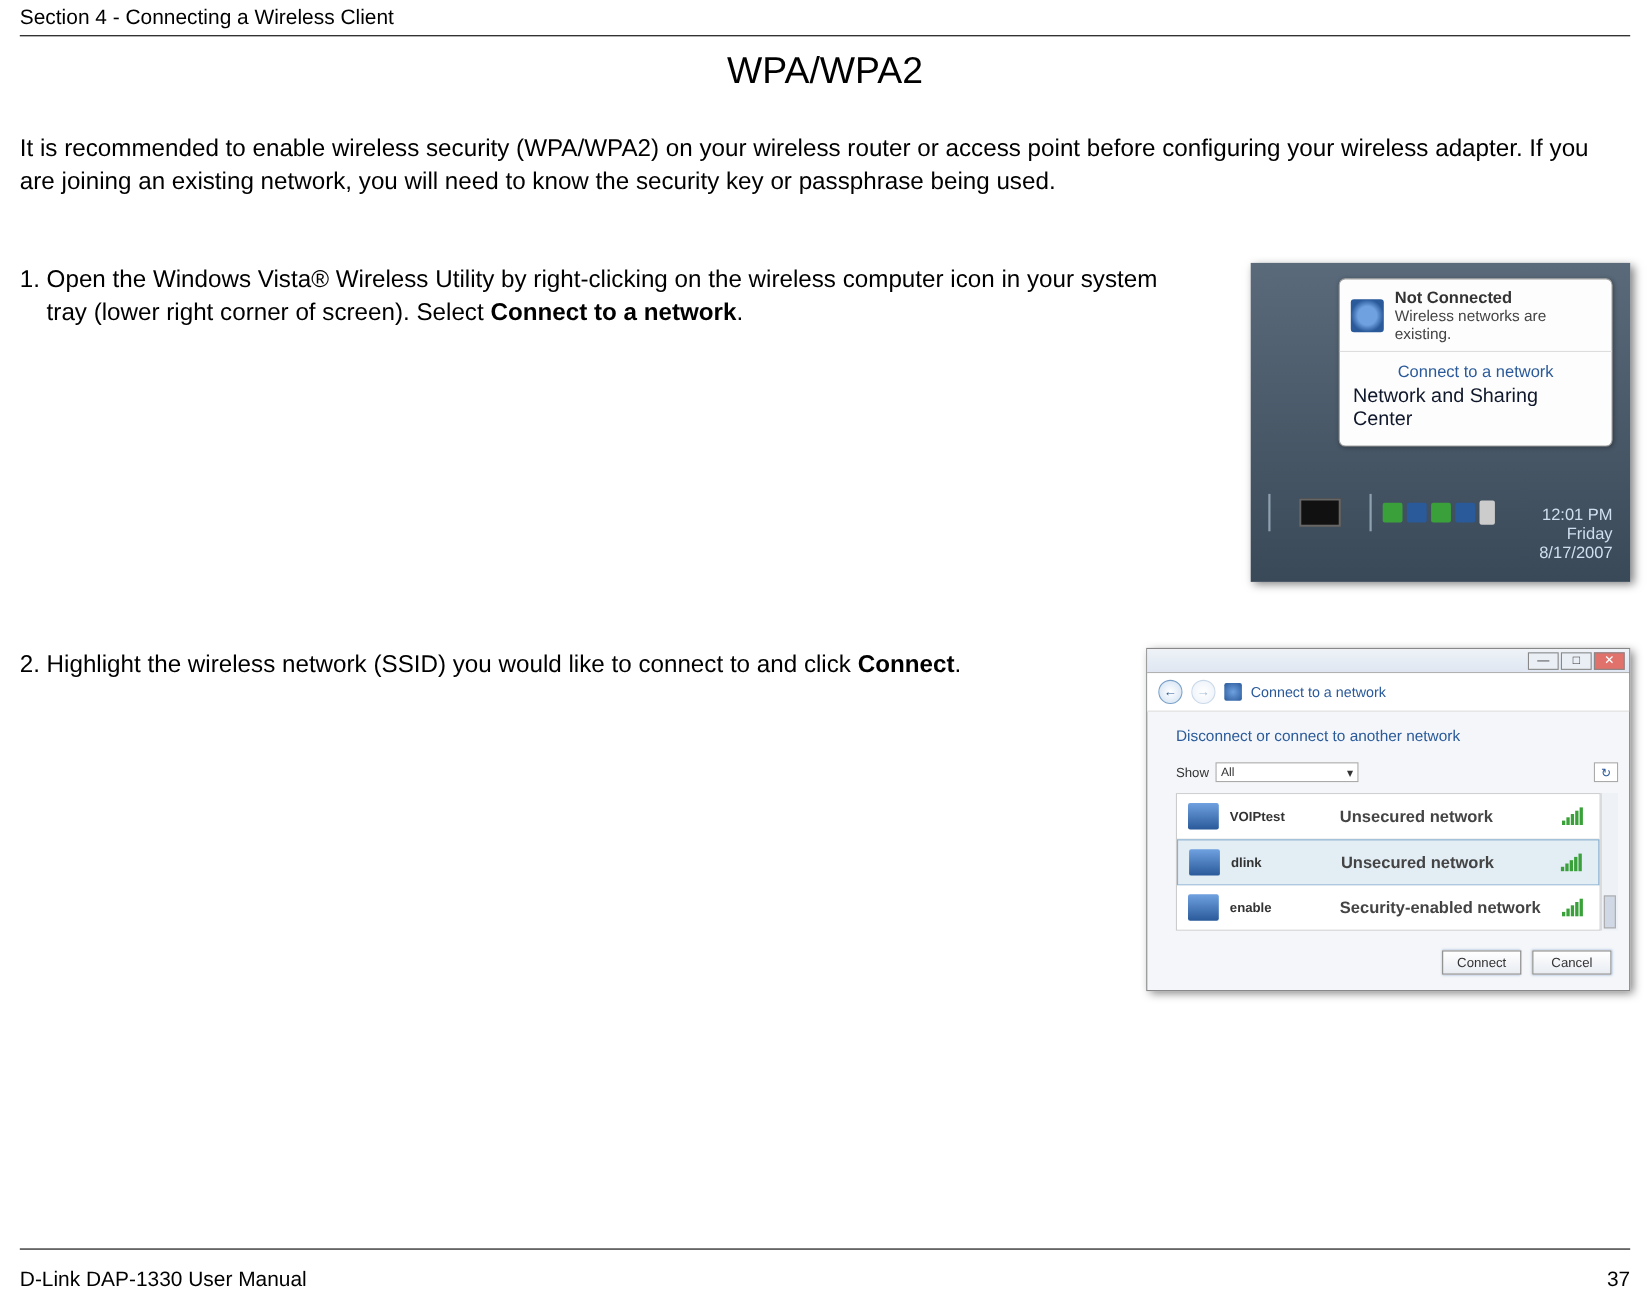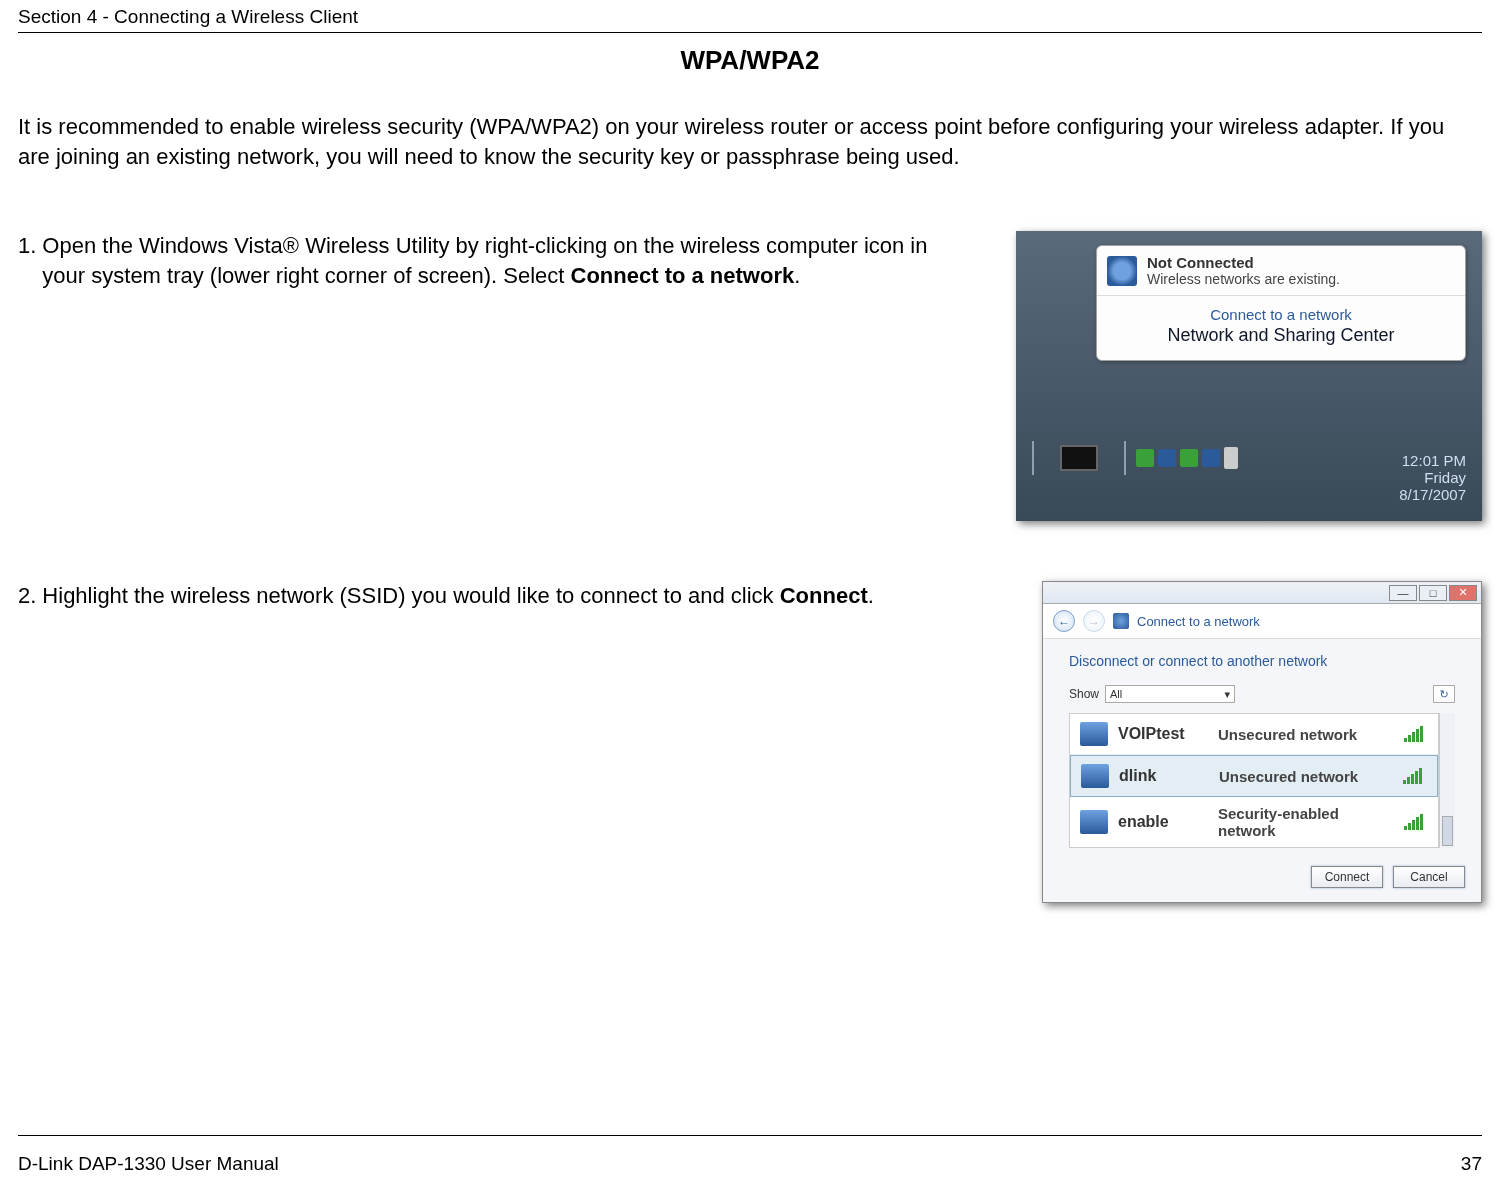--- a/index.html
+++ b/index.html
@@ -12,22 +12,22 @@
       position: relative;
       padding: 0 18px;
     }
     .section-header {
       font-size: 19px;
       padding: 6px 0 4px 0;
     }
     .hr { border: none; border-top: 1.5px solid #000; margin-bottom: 12px; }
     .page-title {
       text-align: center;
-      font-size: 26px;
-      font-weight: 700;
+      font-size: 34px;
+      font-weight: 400;
       margin: 4px 0 36px 0;
     }
     .intro {
       font-size: 22px;
       line-height: 1.35;
       margin-bottom: 60px;
     }
     .step-row {
       display: flex;
       align-items: flex-start;
@@ -45,21 +45,21 @@
     .step-body { flex: 1; }
     .bold { font-weight: 700; }
 
     .shot-wrap {
       box-shadow: 3px 3px 8px rgba(0,0,0,.5);
       background: #fff;
     }
 
     
     .shot1 {
-      width: 466px;
+      width: 345px;
       height: 290px;
       background: linear-gradient(#5a6a7a, #3a4958);
       position: relative;
       color: #fff;
       font-family: "Segoe UI", Tahoma, sans-serif;
     }
     .balloon {
       position: absolute;
       top: 14px; right: 16px; left: 80px;
       background: #fdfdfd;
@@ -124,32 +124,32 @@
     .winbtn { width: 28px; height: 16px; border: 1px solid #888; background: #eaeff6; font-size: 11px; display:flex; align-items:center; justify-content:center; }
     .winbtn.close { background: #e0716b; color: #fff; }
     .navrow {
       display: flex; align-items: center; gap: 8px; padding: 6px 10px;
       background: #fff; border-bottom: 1px solid #ddd;
     }
     .circ { width: 22px; height: 22px; border-radius: 50%; border: 1px solid #7aa0c8; background: radial-gradient(#fff,#cfe0f2); display:flex;align-items:center;justify-content:center;font-size:12px;color:#2a5a9a;}
     .circ.disabled { opacity: .4; }
     .netic { width: 16px; height: 16px; background: radial-gradient(#6fa0e0,#2a5a9a); border-radius: 2px; }
     .navrow .ttl { color: #2a5a9a; font-size: 13px; }
-    .s2-body { padding: 14px 26px 8px 26px; }
+    .s2-body { padding: 14px 10px 8px 26px; }
     .s2-h { color: #2a5a9a; font-size: 14px; margin-bottom: 16px; }
     .s2-show { display:flex; align-items:center; justify-content: space-between; font-size: 12px; margin-bottom: 10px; gap: 20px; }
     .s2-show-left { display:flex; align-items:center; gap: 6px; }
     .dd { width: 130px; height: 18px; border: 1px solid #aaa; background: #fff; font-size: 11px; padding: 0 4px; display:flex; align-items:center; justify-content:space-between; }
     .refresh { width: 22px; height: 18px; border:1px solid #aaa; background:#fff; display:flex;align-items:center;justify-content:center;color:#2a5a9a;font-size:11px;}
     .netlist { border: 1px solid #ccc; }
     .netrow { display:flex; align-items:center; gap:10px; padding: 8px 10px; border-bottom: 1px solid #eee; background:#fff;}
     .netrow:last-child { border-bottom: none; }
     .netrow.sel { background: #e2edf4; border: 1px solid #8ab0d0; }
     .nic { width: 28px; height: 24px; background: linear-gradient(#6fa0e0,#2a5a9a); border-radius:2px; flex:0 0 auto;}
-    .ssid { width: 90px; font-size: 16px; font-weight: 600;}
+    .ssid { width: 90px; font-size: 12px; font-weight: 600;}
     .stat { flex:1; font-size: 15px; color:#444;font-weight:bold; }
     .bars { width: 24px; height: 16px; display:flex; align-items:flex-end; gap:1px; }
     .bars span { width:3px; background:#3aa13a;}
     .b1{height:4px}.b2{height:7px}.b3{height:10px}.b4{height:13px}.b5{height:16px}
     .links { margin-top: 22px; font-size: 11px; }
     .links div { color: #2a5a9a; text-decoration: underline; }
     .btns { display:flex; justify-content:flex-end; gap:10px; padding: 10px 16px 14px 0;}
     .wbtn { min-width: 72px; height: 22px; border:1px solid #888; background:linear-gradient(#fff,#e8ecf2); font-size: 12px; display:flex;align-items:center;justify-content:center; box-shadow: 0 0 2px rgba(80,130,200,.6);}
     .scrollgap { display:flex; }
     .scrolltrack { width: 16px; background:#eef2f7; border-left:1px solid #ccc; display:flex; flex-direction:column; justify-content:flex-end;}

